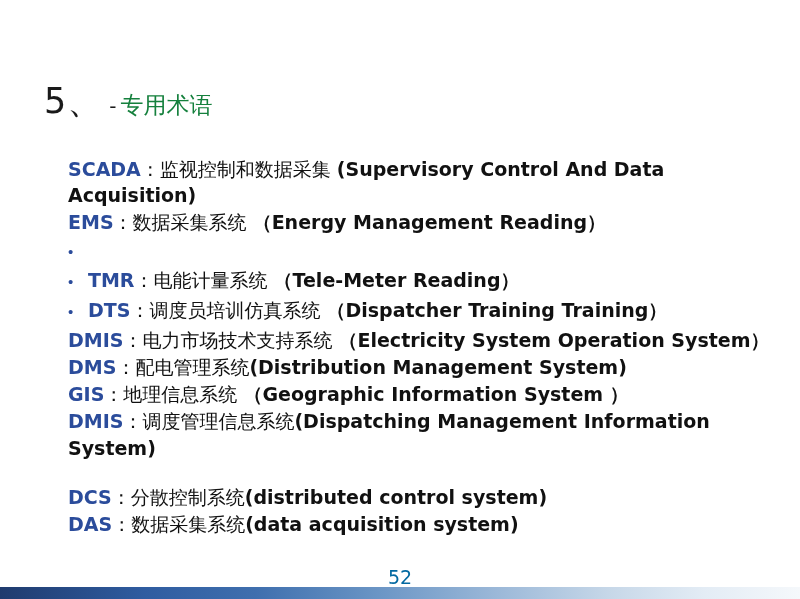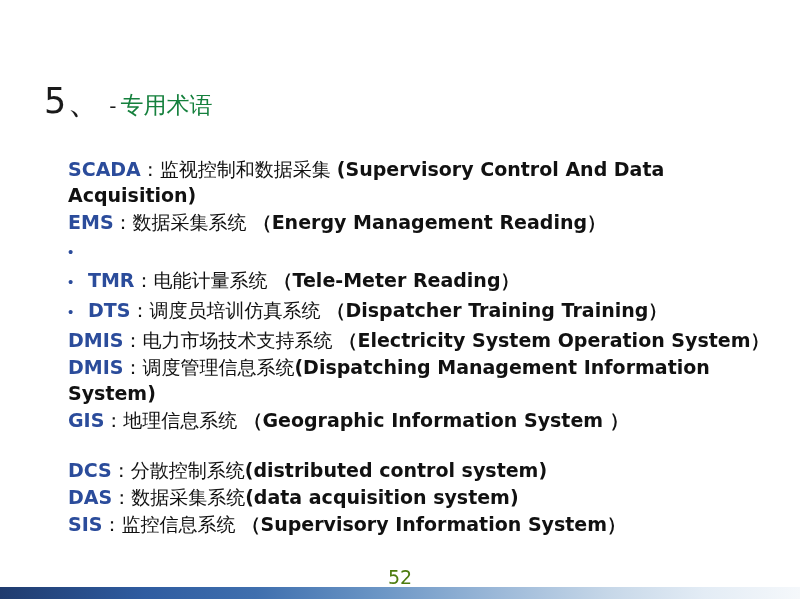--- a/index.html
+++ b/index.html
@@ -97,21 +97,21 @@
   .gap {
     height: 22px;
   }
   .page-number {
     position: absolute;
     left: 0;
     right: 0;
     top: 566px;
     text-align: center;
     font-size: 19px;
-    color: #4d7c0f;
+    color: #0369a1;
     font-family: "DejaVu Sans", sans-serif;
   }
   .bottom-band {
     position: absolute;
     left: 0;
     bottom: 0;
     width: 800px;
     height: 12px;
     background: linear-gradient(90deg, #1f3b6e 0%, #2f5ca0 18%, #3f6fae 32%, #6d97c6 48%, #9bb8d8 62%, #c6d7e8 76%, #e3ecf5 88%, #f5f8fb 100%);
   }
@@ -166,58 +166,57 @@
     </div>
 
     <div class="item">
       <span class="bullet nobullet"></span>
       <span class="item-text">
         <span class="acro">DMIS</span><span class="cn">：</span><span class="cn">电力市场技术支持系统</span>
         <span class="en">（Electricity System Operation System）</span>
       </span>
     </div>
 
-
-    <div class="item">
-      <span class="bullet nobullet"></span>
-      <span class="item-text">
-        <span class="acro">DMIS</span><span class="cn">：</span><span class="cn">调度管理信息系统</span><span class="en">(Dispatching Management Information System)</span>
+    <div class="item">
+      <span class="bullet nobullet"></span>
+      <span class="item-text">
+        <span class="acro">DMS</span><span class="cn">：</span><span class="cn">配电管理系统</span><span class="en">(Distribution Management System)</span>
       </span>
     </div>
 
     <div class="item">
       <span class="bullet nobullet"></span>
       <span class="item-text">
         <span class="acro">GIS</span><span class="cn">：</span><span class="cn">地理信息系统</span>
         <span class="en">（Geographic Information System ）</span>
       </span>
     </div>
 
+    <div class="item">
+      <span class="bullet nobullet"></span>
+      <span class="item-text">
+        <span class="acro">DMIS</span><span class="cn">：</span><span class="cn">调度管理信息系统</span><span class="en">(Dispatching Management Information System)</span>
+      </span>
+    </div>
+
     <div class="gap"></div>
 
     <div class="item">
       <span class="bullet nobullet"></span>
       <span class="item-text">
         <span class="acro">DCS</span><span class="cn">：</span><span class="cn">分散控制系统</span><span class="en">(distributed control system)</span>
       </span>
     </div>
 
     <div class="item">
       <span class="bullet nobullet"></span>
       <span class="item-text">
         <span class="acro">DAS</span><span class="cn">：</span><span class="cn">数据采集系统</span><span class="en">(data acquisition system)</span>
       </span>
     </div>
 
-    <div class="item">
-      <span class="bullet nobullet"></span>
-      <span class="item-text">
-        <span class="acro">SIS</span><span class="cn">：</span><span class="cn">监控信息系统</span>
-        <span class="en">（Supervisory Information System）</span>
-      </span>
-    </div>
 
   </div>
 
   <div class="page-number">52</div>
   <div class="bottom-band"></div>
 
 </div>
 
 </body></html>

